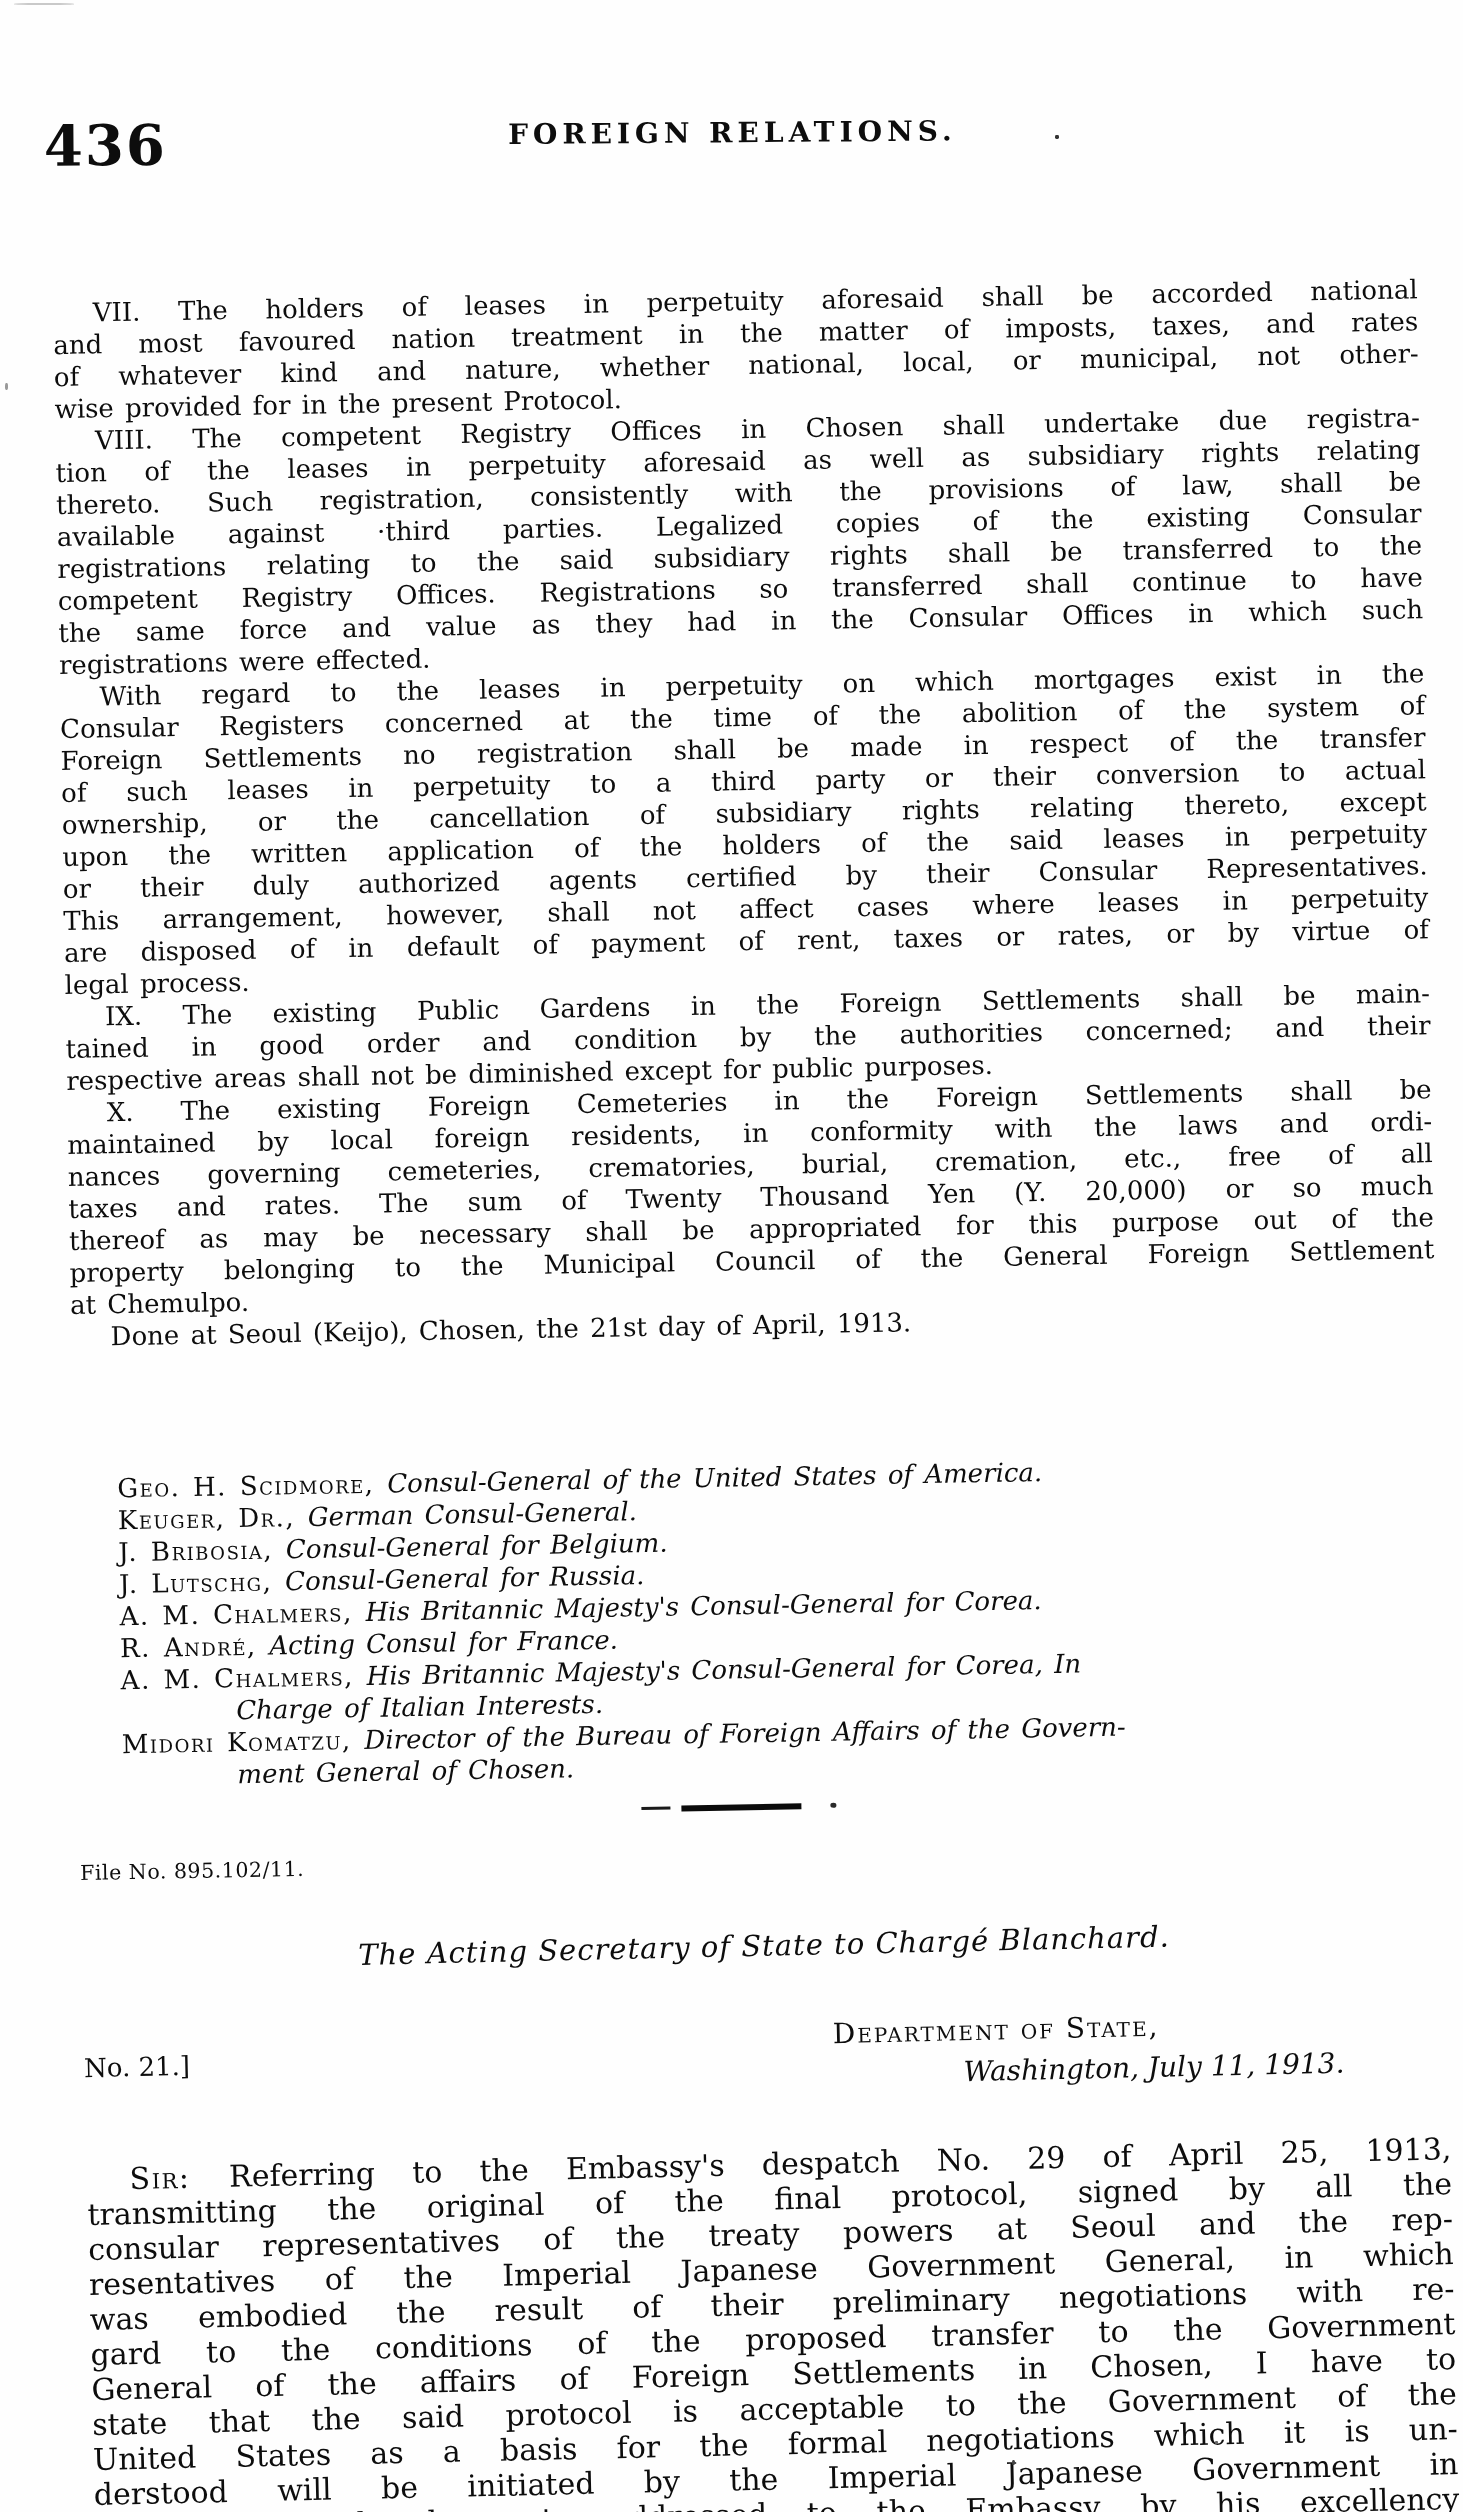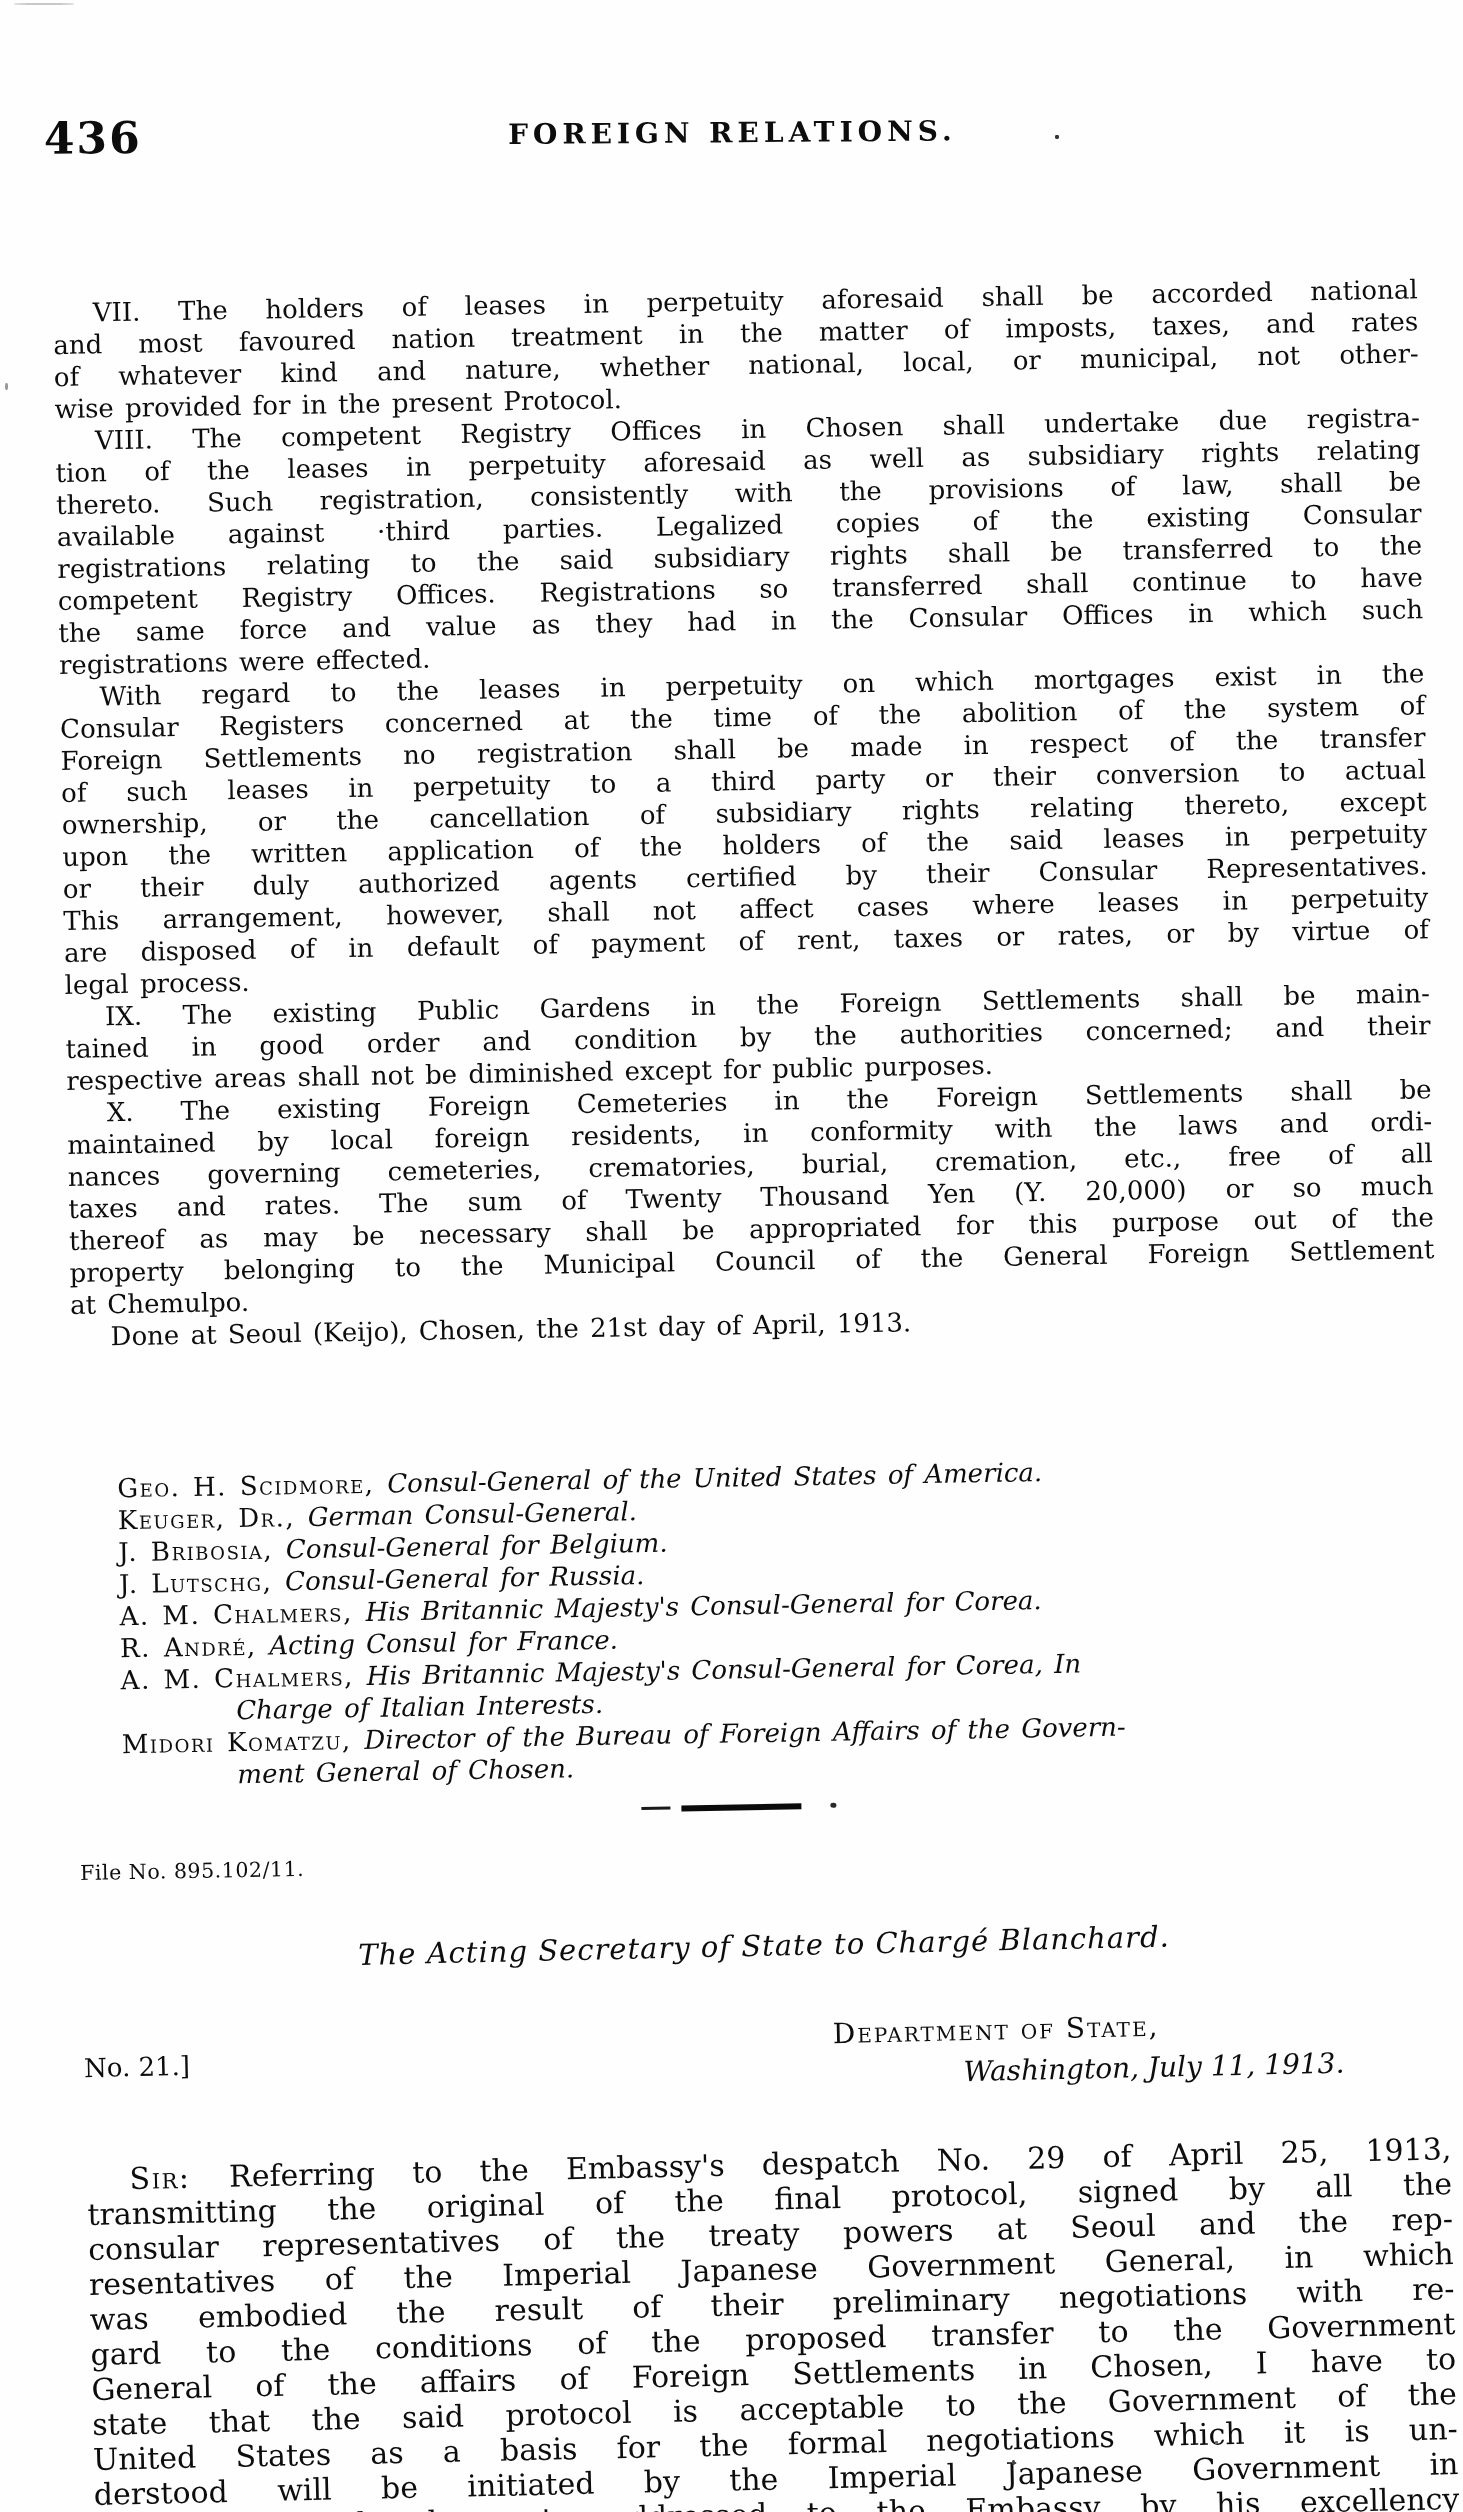--- a/index.html
+++ b/index.html
@@ -16,21 +16,21 @@
     position: absolute;
     left: 0; top: 0; right: 0;
     padding: 127px 48px 0 50px;
     transform: rotate(-1.0deg);
     transform-origin: 60px 151px;
   }
   
   .masthead { position: relative; height: 50px; transform: rotate(0.55deg); }
   .page-number {
     position: absolute; left: -6px; top: -8px;
-    font-size: 44px; font-weight: 700; letter-spacing: 2px;
+    font-size: 56px; font-weight: 700; letter-spacing: 2px;
   }
   .running-head {
     text-align: center;
     font-size: 28px; font-weight: 700; letter-spacing: 5px;
     padding-top: 1px;
   }
   
   .protocol {
     margin-top: 120px;
     font-size: 26px; line-height: 32px;

